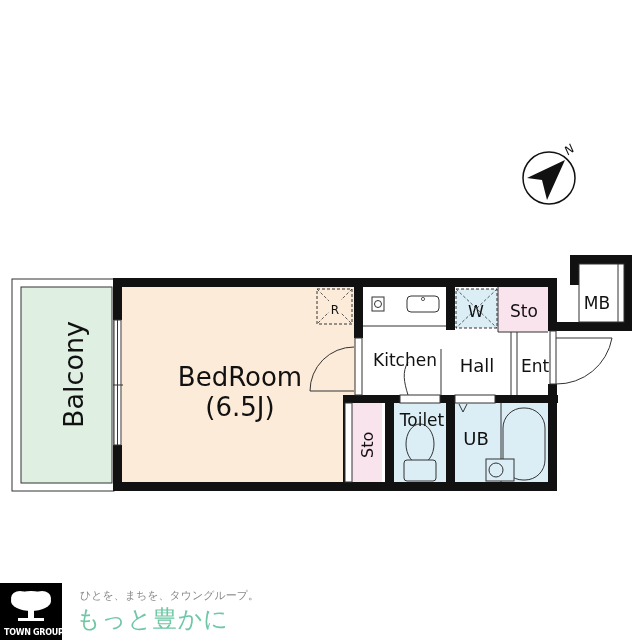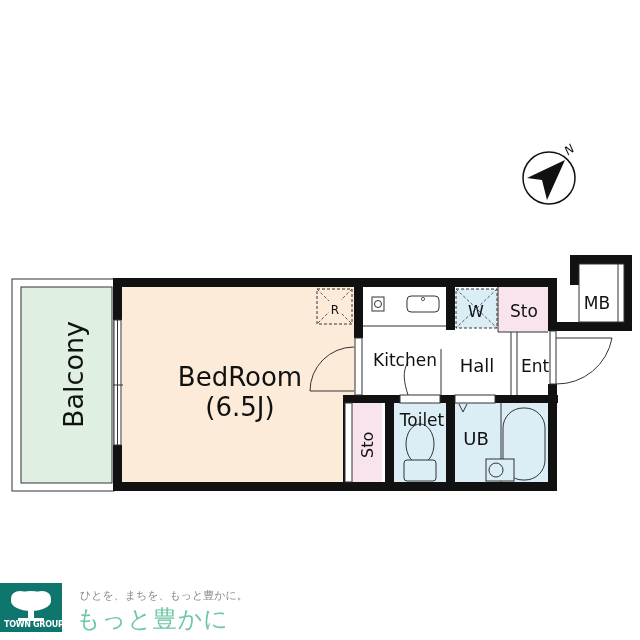--- a/index.html
+++ b/index.html
@@ -1,19 +1,19 @@
 <!DOCTYPE html>
 <html><head>
 <meta charset="utf-8">
 <style>
   html,body{margin:0;padding:0;background:#fff;}
   body{width:640px;height:640px;position:relative;overflow:hidden;font-family:"DejaVu Sans","Liberation Sans",sans-serif;}
   svg{position:absolute;left:0;top:0;}
   .lbl{font-family:"DejaVu Sans","Liberation Sans",sans-serif;fill:#111;}
-  .logo-box{position:absolute;left:0;top:583px;width:62px;height:49px;background:#0f766e;}
+  .logo-box{position:absolute;left:0;top:583px;width:62px;height:57px;background:#000000;}
   .logo-text{position:absolute;left:4px;bottom:3px;color:#fff;font-size:8px;font-family:"DejaVu Sans",sans-serif;font-weight:bold;white-space:nowrap;letter-spacing:-0.3px;}
   .slogan{position:absolute;left:80px;top:588px;font-size:11px;color:#8a8a8a;font-family:"DejaVu Sans",sans-serif;white-space:nowrap;}
   .brand{position:absolute;left:76px;top:603px;font-size:24px;color:#6fc7a6;font-family:"DejaVu Sans",sans-serif;white-space:nowrap;letter-spacing:1px;}
 </style>
 </head>
 <body>
 
 <svg width="640" height="640" viewBox="0 0 640 640">
 
   <g>
@@ -150,14 +150,14 @@
 <div class="logo-box">
   <svg width="62" height="44" viewBox="0 0 62 44" style="position:absolute;left:0;top:0">
     <ellipse cx="31" cy="18" rx="20" ry="10" fill="#fff"></ellipse>
     <ellipse cx="20" cy="15" rx="9" ry="7" fill="#fff"></ellipse>
     <ellipse cx="42" cy="15" rx="9" ry="7" fill="#fff"></ellipse>
     <rect x="28" y="22" width="6" height="14" fill="#fff"></rect>
     <rect x="18" y="35" width="26" height="3" fill="#fff"></rect>
   </svg>
   <div class="logo-text">TOWN GROUP</div>
 </div>
-<div class="slogan">ひとを、まちを、もっと豊かに。</div>
+<div class="slogan">ひとを、まちを、タウングループ。</div>
 <div class="brand">もっと豊かに</div>
 
 </body></html>

